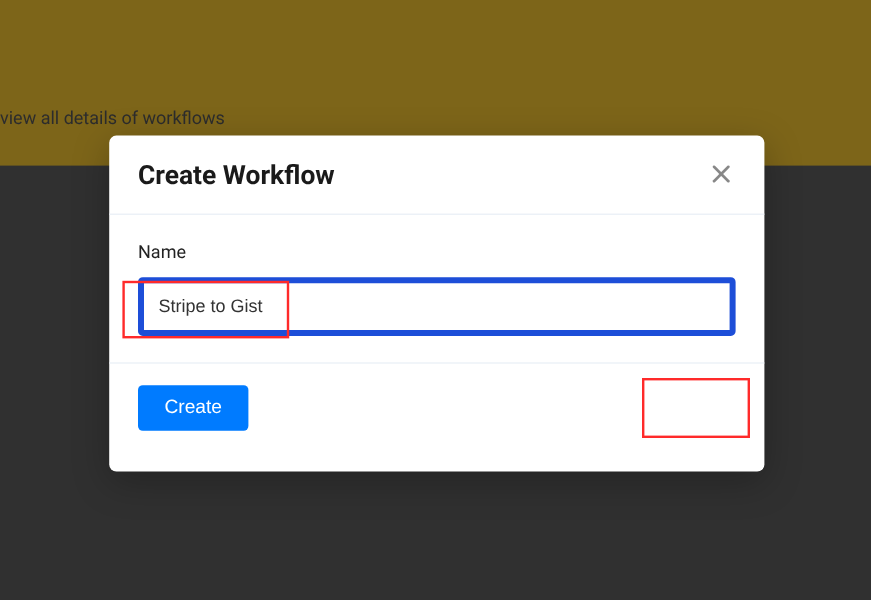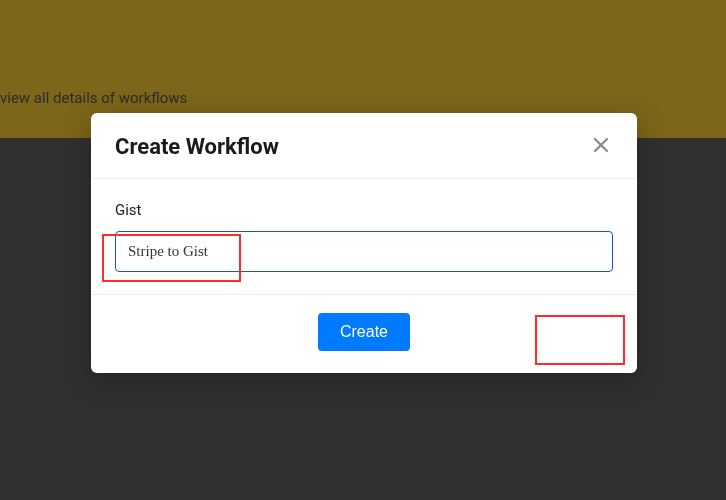--- a/index.html
+++ b/index.html
@@ -69,31 +69,30 @@
     }
     .field-label {
       font-size: 15px;
       color: #222;
       margin-bottom: 12px;
       display: block;
     }
     .name-input {
       width: 100%;
       padding: 11px 12px;
-      border: 1px solid #1d4ed8;
+      border: 5px solid #1d4ed8;
       border-radius: 4px;
       font-size: 15px;
       color: #333;
       outline: none;
-      font-family: Liberation Serif, serif;
     }
     .modal-footer {
-      padding: 18px 24px 22px 24px;
+      padding: 18px 24px 34px 24px;
       display: flex;
-      justify-content: center;
+      justify-content: flex-start;
     }
     .create-btn {
       background: #007bff;
       color: #fff;
       border: none;
       border-radius: 4px;
       padding: 10px 22px;
       font-size: 16px;
       cursor: pointer;
     }
@@ -131,21 +130,21 @@
     <button class="close-btn">
       <span>
         <svg viewBox="0 0 16 16" fill="none" stroke="currentColor" stroke-width="2.2" stroke-linecap="round">
           <line x1="2" y1="2" x2="14" y2="14"></line>
           <line x1="14" y1="2" x2="2" y2="14"></line>
         </svg>
       </span>
     </button>
   </div>
   <div class="modal-body">
-    <label class="field-label">Gist</label>
+    <label class="field-label">Name</label>
     <input type="text" class="name-input" value="Stripe to Gist" style="">
   </div>
   <div class="modal-footer">
     <button class="create-btn">Create</button>
   </div>
 </div>
 
 <div class="highlight-input"></div>
 <div class="highlight-create"></div>
 

